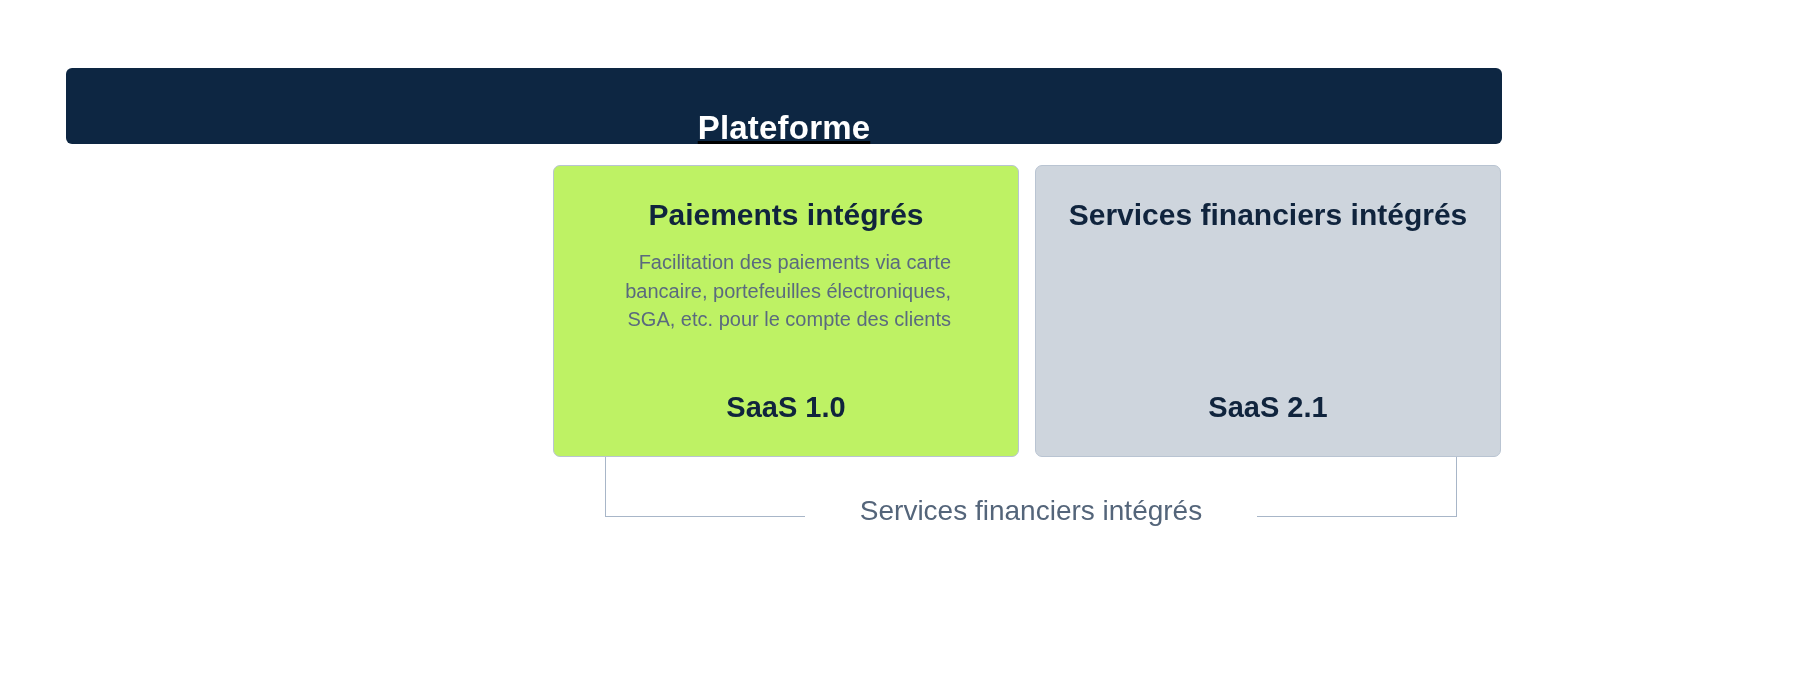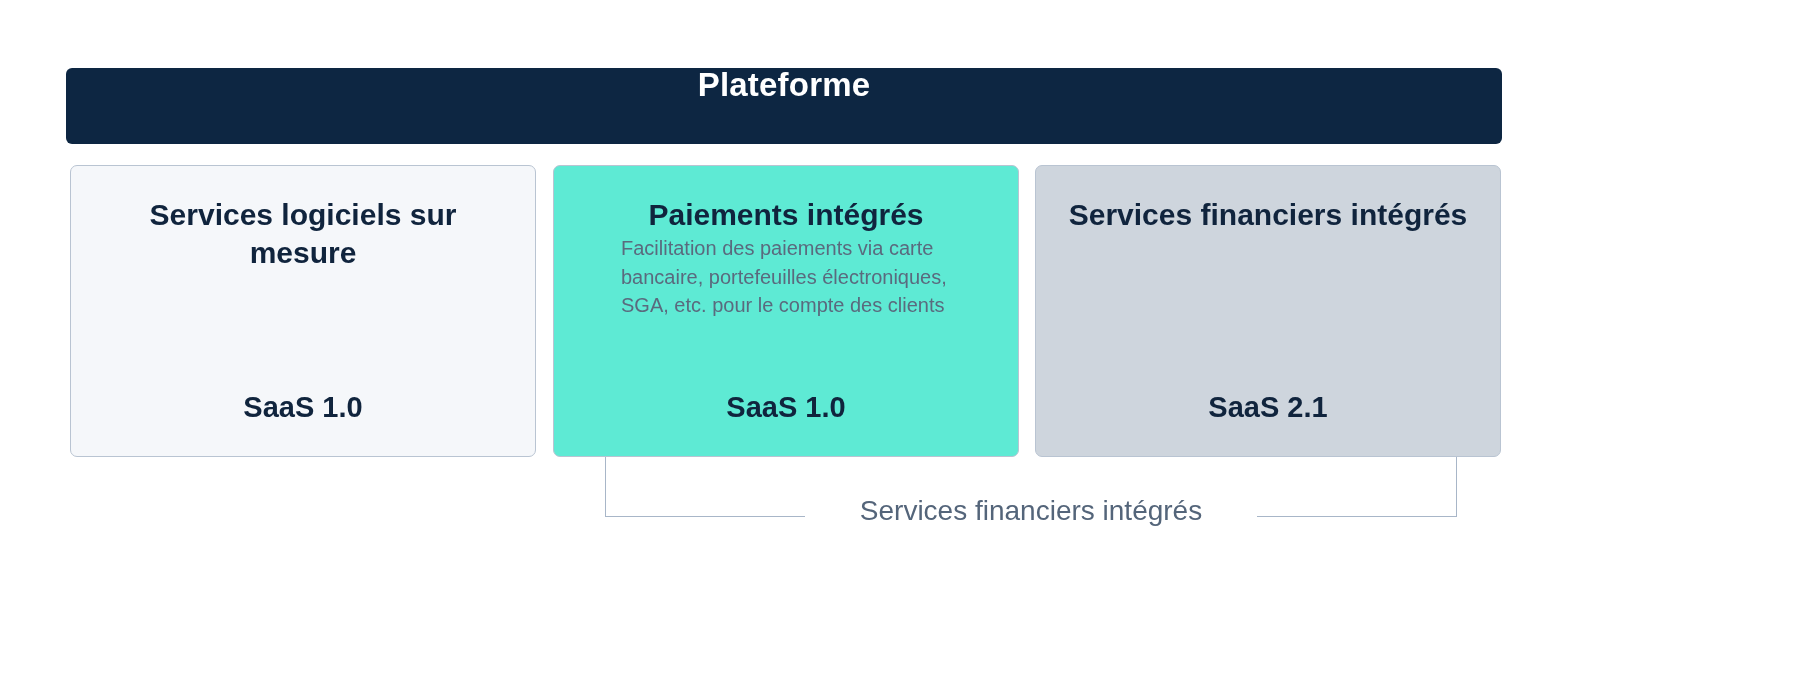--- a/index.html
+++ b/index.html
@@ -24,22 +24,23 @@
   
   .platform-bar {
     position: absolute;
     left: 66px;
     top: 68px;
     width: 1436px;
     height: 76px;
     background: #0d2642;
     border-radius: 6px;
     display: flex;
-    align-items: flex-start;
+    align-items: flex-end;
     justify-content: center;
+    text-decoration: underline;
   }
   .platform-bar .bar-title {
     color: #ffffff;
     font-size: 33px;
     font-weight: bold;
     letter-spacing: 0.2px;
     line-height: 1;
   }
 
   
@@ -57,38 +58,38 @@
     height: 292px;
     box-sizing: border-box;
     border: 1px solid #b9c4d2;
     border-radius: 7px;
     padding: 16px 22px 18px 22px;
     display: flex;
     flex-direction: column;
     align-items: center;
   }
   .card.c1 { left: 0px;    background: #f5f7fa; }
-  .card.c2 { left: 483px;  background: #5eead4; }
+  .card.c2 { left: 483px;  background: #bef264; }
   .card.c3 { left: 965px;  background: #ced5dd; }
 
   .card-title {
     color: #10243d;
     font-size: 30px;
     font-weight: bold;
     line-height: 1.28;
     text-align: center;
     margin: 14px 0 0 0;
     max-width: 400px;
   }
   .card-body {
     color: #5a6a7e;
     font-size: 20px;
     line-height: 1.42;
-    text-align: left;
-    margin: 0 0 0 0;
+    text-align: right;
+    margin: 14px 0 0 0;
     max-width: 330px;
     flex: 0 0 auto;
   }
   .card-spacer { flex: 1 1 auto; }
   .card-footer {
     color: #10243d;
     font-size: 29px;
     font-weight: bold;
     text-align: center;
     line-height: 1;
@@ -135,26 +136,20 @@
 <body>
 
 <div id="stage">
 
   <div class="platform-bar">
     <span class="bar-title">Plateforme</span>
   </div>
 
   <div class="cards-row">
 
-    <div class="card c1">
-      <div class="card-title">Services logiciels sur mesure</div>
-      <div class="card-body"></div>
-      <div class="card-spacer"></div>
-      <div class="card-footer">SaaS 1.0</div>
-    </div>
 
     <div class="card c2">
       <div class="card-title">Paiements intégrés</div>
       <div class="card-body">Facilitation des paiements via carte bancaire, portefeuilles électroniques, SGA, etc. pour le compte des clients</div>
       <div class="card-spacer"></div>
       <div class="card-footer">SaaS 1.0</div>
     </div>
 
     <div class="card c3">
       <div class="card-title">Services financiers intégrés</div>

